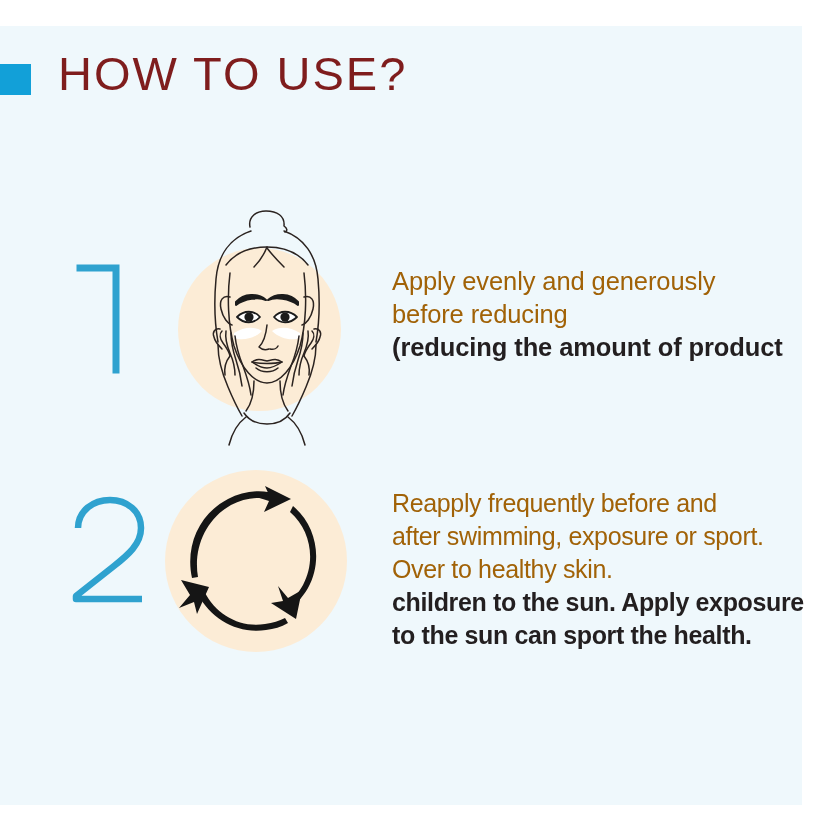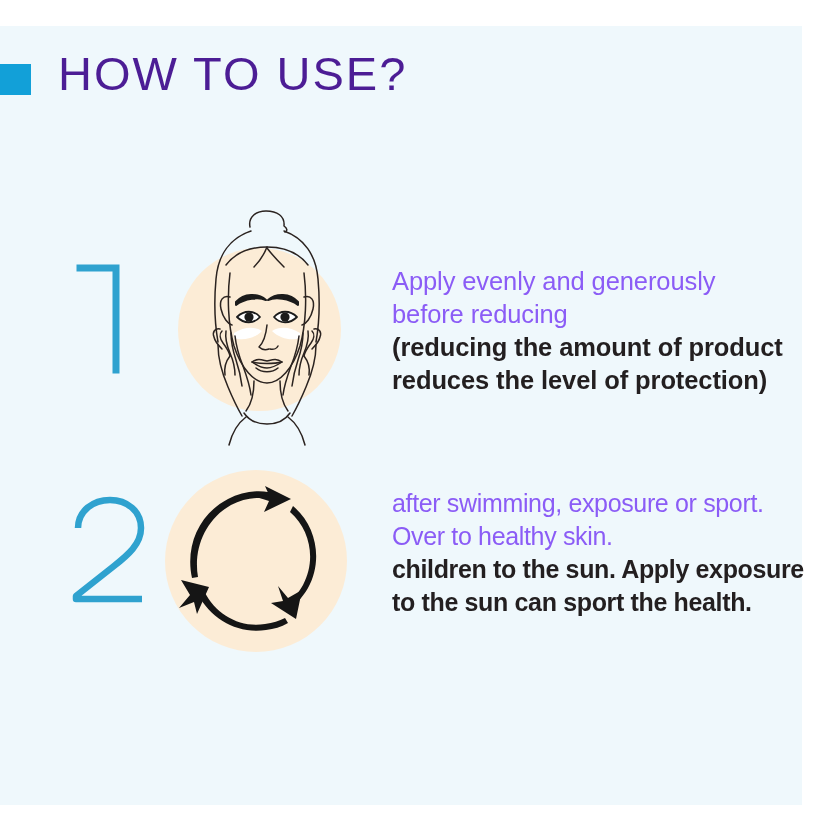--- a/index.html
+++ b/index.html
@@ -42,21 +42,21 @@
     height: 31px;
     background: #12a0d8;
   }
 
   .page-title {
     position: absolute;
     left: 58px;
     top: 50px;
     font-size: 47px;
     letter-spacing: 2.0px;
-    color: #4c1d95;
+    color: #7f1d1d;
     font-weight: 300;
     font-family: "Liberation Sans", sans-serif;
     line-height: 1;
     white-space: nowrap;
   }
 
   
   .step {
     position: absolute;
   }
@@ -122,21 +122,21 @@
 
   .text-line {
     display: block;
     white-space: nowrap;
     line-height: 33px;
     font-size: 25.5px;
     font-weight: 400;
     font-family: "Liberation Sans", sans-serif;
     letter-spacing: -0.1px;
   }
-  .text-line.accent { color: #8b5cf6; }
+  .text-line.accent { color: #a16207; }
   .text-line.body   { color: #231f20; font-weight: bold; }
 
   #step-2 .text-line { font-size: 25px; letter-spacing: -0.35px; }
 </style>
 </head>
 <body>
 
 <div id="infographic">
 
   <div class="panel"></div>
@@ -149,21 +149,20 @@
     <div class="step-number">
       <svg width="90" height="120" viewBox="0 0 90 120" fill="none">
         <path d="M10 16 L46 16 L46 118" stroke="#2fa2cf" stroke-width="7" stroke-linecap="square" stroke-linejoin="miter" fill="none"></path>
       </svg>
     </div>
 
     <div class="step-text">
       <span class="text-line accent">Apply evenly and generously</span>
       <span class="text-line accent">before reducing</span>
       <span class="text-line body">(reducing the amount of product</span>
-      <span class="text-line body">reduces the level of protection)</span>
     </div>
   </div>
 
   <div class="illus" id="illus-1"></div>
 
   <div class="face-wrap">
     <svg class="illus-art" viewBox="0 0 185 245" fill="none">
       <g stroke="#2b2320" stroke-width="1.5" fill="none" stroke-linecap="round" stroke-linejoin="round">
 
         <path d="M76 22 C74 12 82 6 92 6 C103 6 111 11 110 21
@@ -229,20 +228,21 @@
   <div class="step" id="step-2">
 
     <div class="step-number">
       <svg width="100" height="120" viewBox="0 0 100 120" fill="none">
         <path d="M12 33 C12 16 27 5 44 5 C61 5 75 16 75 33
                  C75 49 62 60 48 71 L10 101 L10 104 L76 104" stroke="#2fa2cf" stroke-width="6.5" fill="none" stroke-linecap="butt" stroke-linejoin="round"></path>
       </svg>
     </div>
 
     <div class="step-text">
+      <span class="text-line accent">Reapply frequently before and</span>
       <span class="text-line accent">after swimming, exposure or sport.</span>
       <span class="text-line accent">Over to healthy skin.</span>
       <span class="text-line body">children to the sun. Apply exposure</span>
       <span class="text-line body">to the sun can sport the health.</span>
     </div>
   </div>
 
   <div class="illus" id="illus-2">
     <svg class="illus-art" viewBox="0 0 182 182" fill="none">
       <g fill="#151515" stroke="none">

